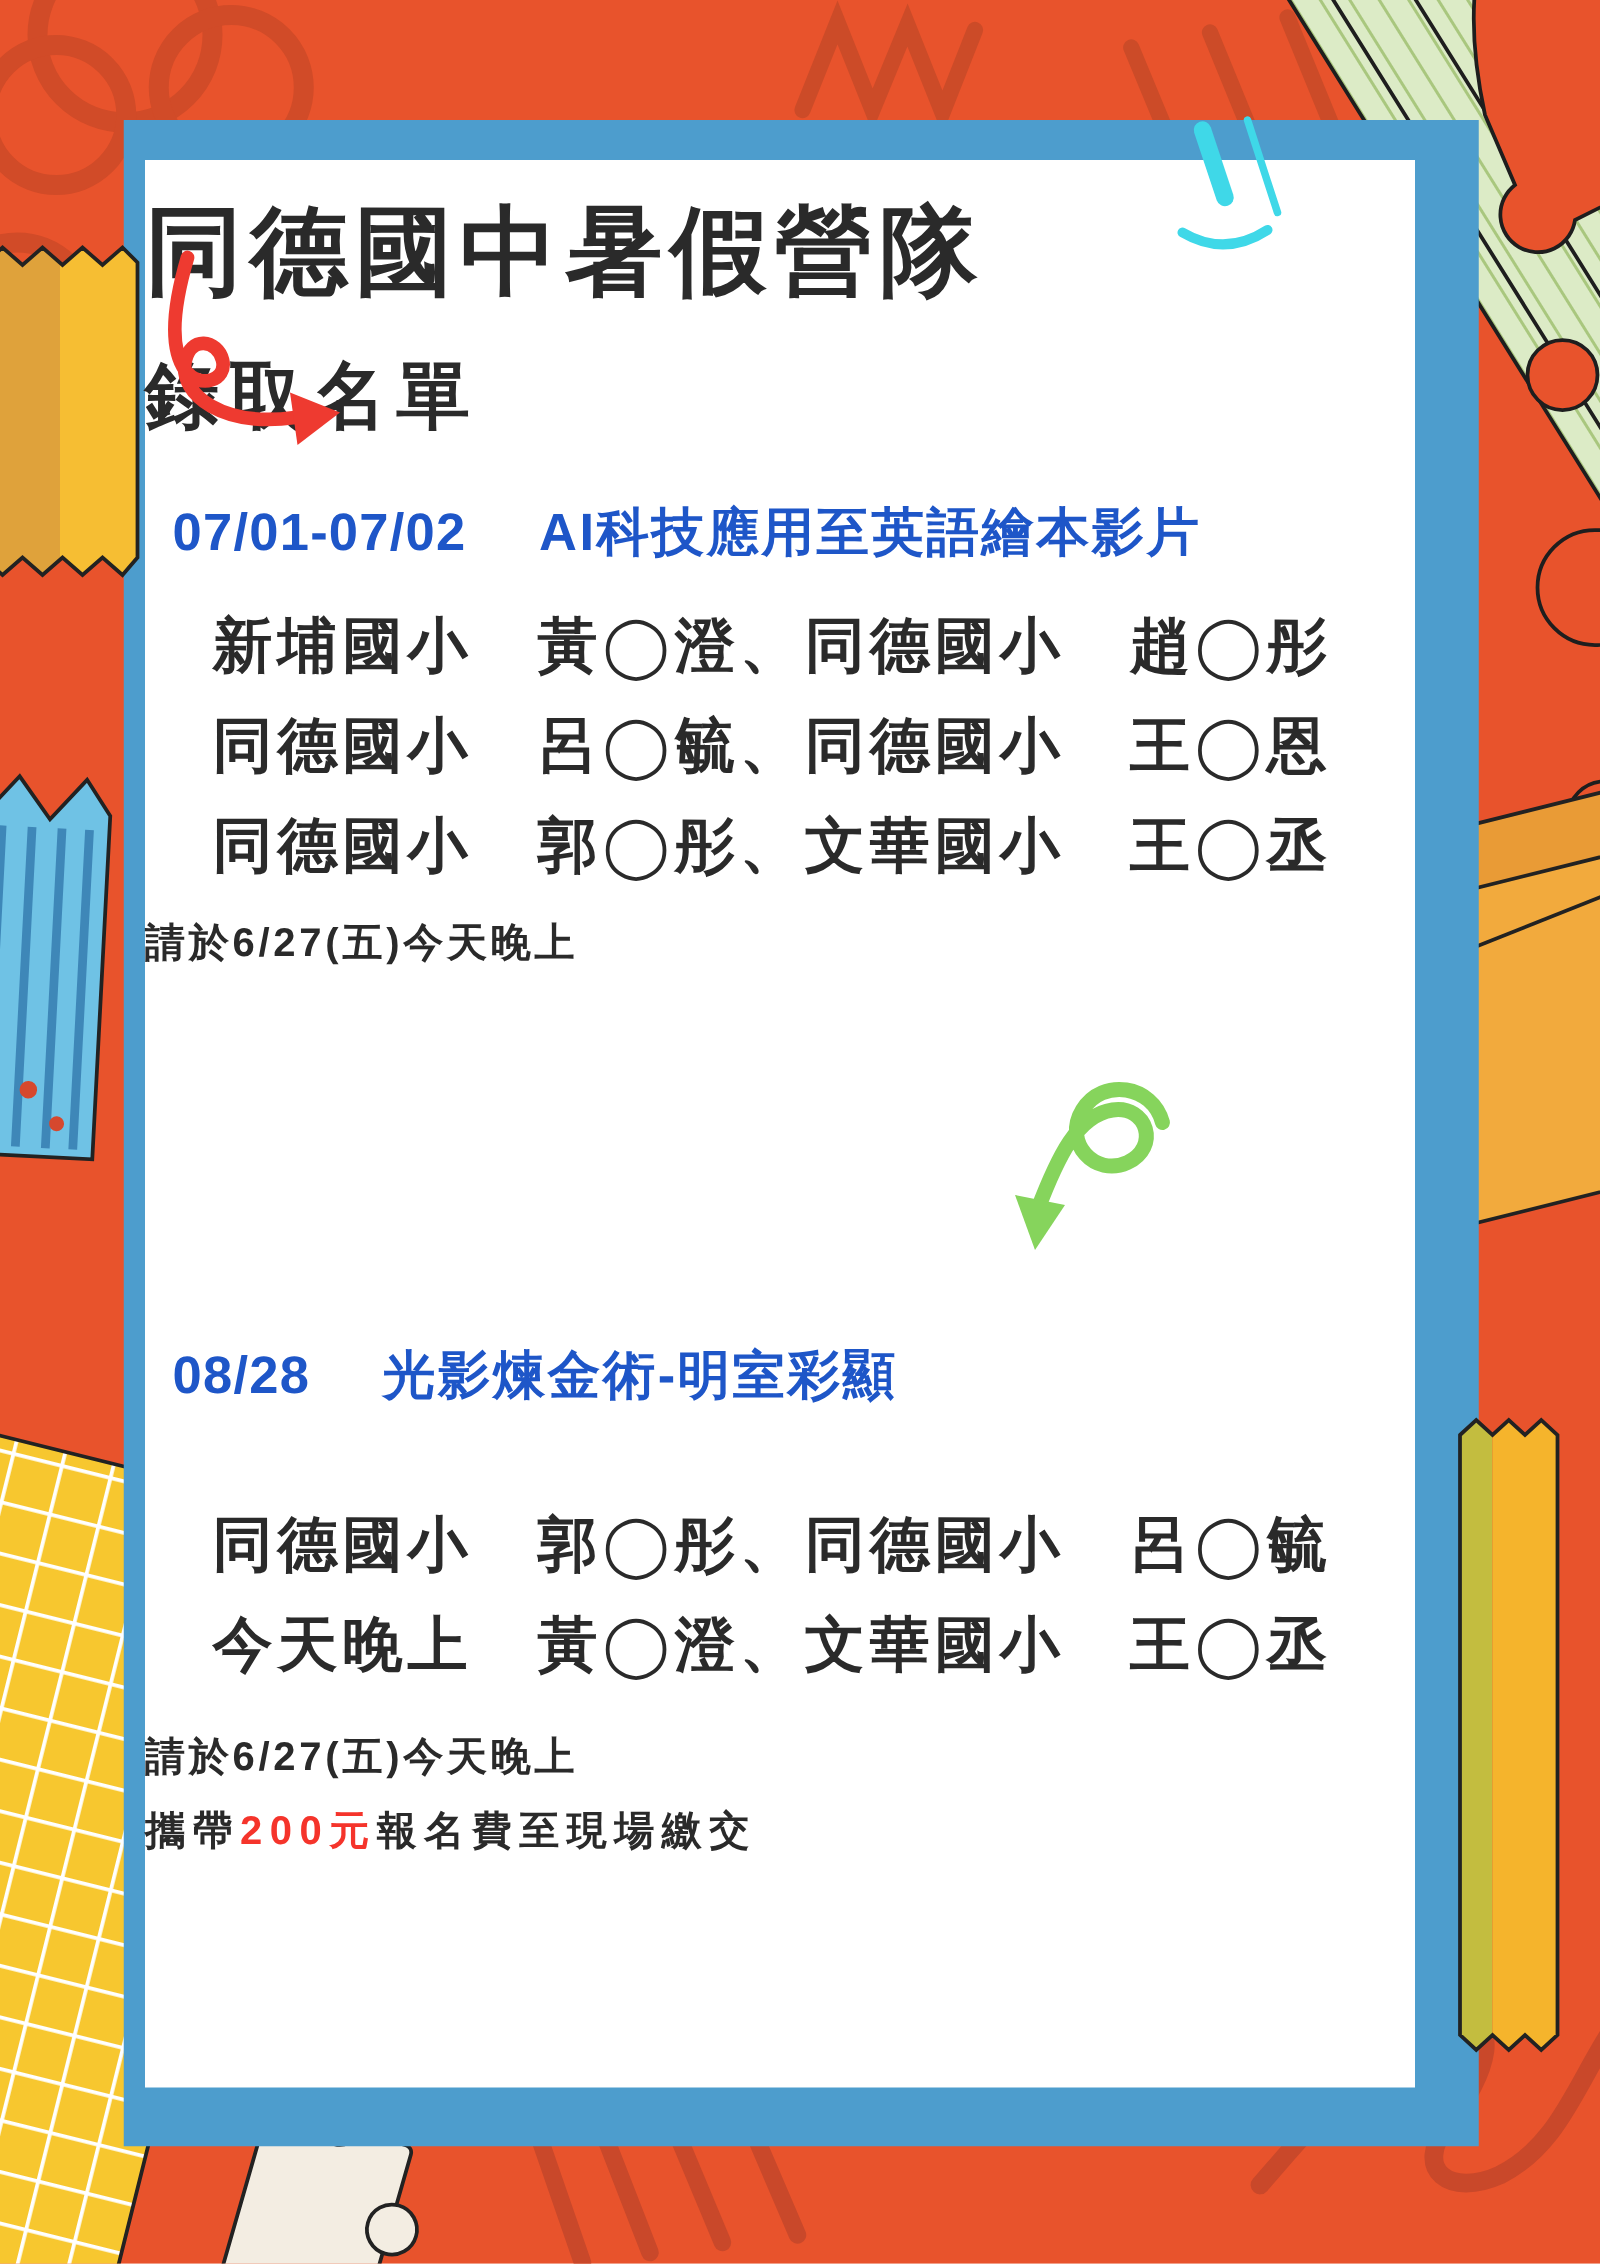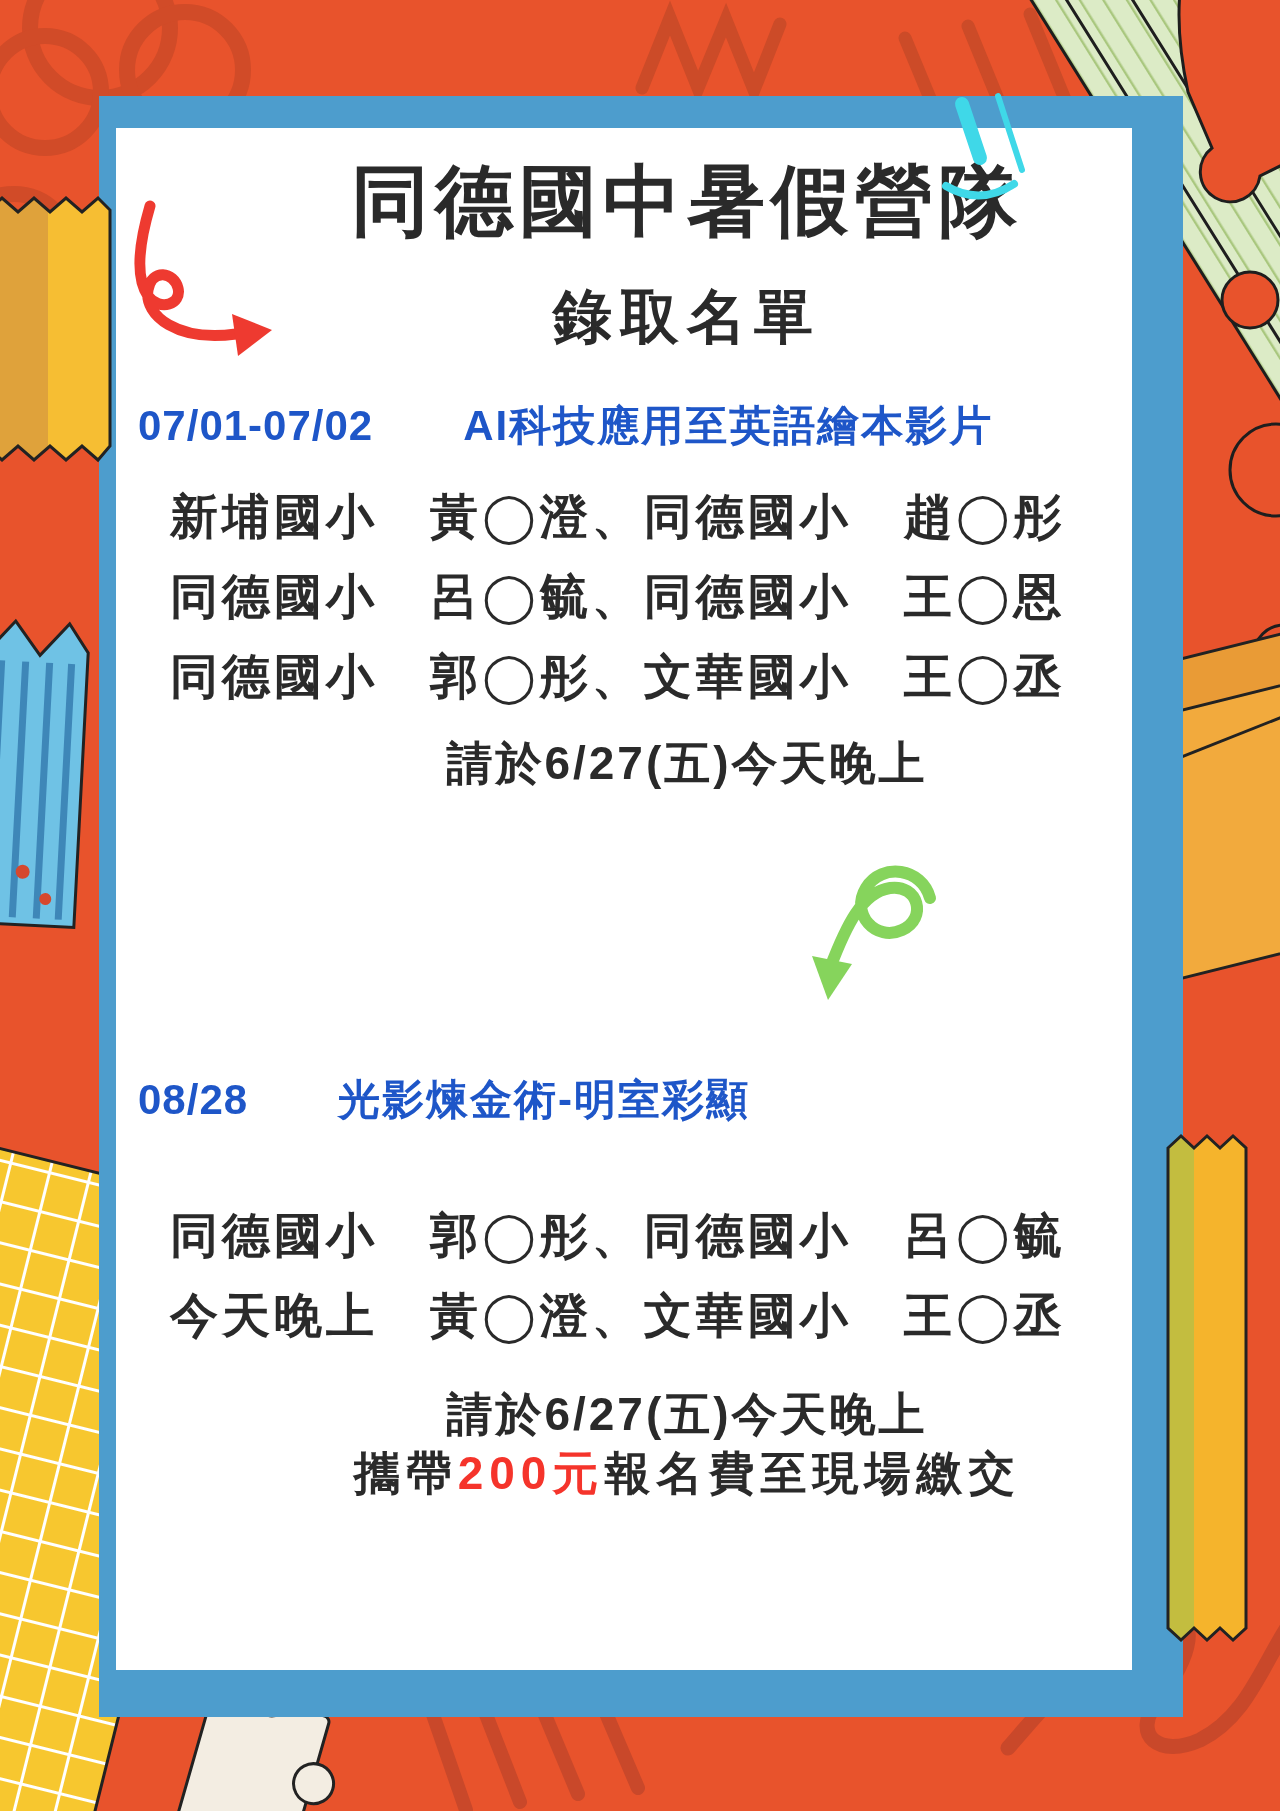--- a/index.html
+++ b/index.html
@@ -3,32 +3,32 @@
 <meta charset="utf-8">
 <style>
   html,body{margin:0;padding:0}
   #page{position:relative;width:1280px;height:1811px;background:#E8532C;overflow:hidden;
         font-family:"Liberation Sans","DejaVu Sans",sans-serif;}
   svg.deco{position:absolute;left:0;top:0;pointer-events:none}
   #bg-deco{z-index:1}
   #frame{position:absolute;left:99px;top:96px;width:1084px;height:1621px;background:#4D9DCD;z-index:2}
   #card{position:absolute;left:116px;top:128px;width:1016px;height:1542px;background:#FFFFFF;z-index:3}
   .t{position:absolute;z-index:4;color:#2A2A2A;white-space:nowrap}
-  .center{left:116px;width:1142px;text-align:center}
+  .center{left:116px;width:1142px;}
   #title1{top:150px;font-size:78px;font-weight:900;letter-spacing:6px}
   #title2{top:278px;font-size:59px;font-weight:900;letter-spacing:8px}
   .sec-head{left:138px;font-size:42px;font-weight:800;color:#1E56C8}
-  .sec-head .sec-date{margin-right:90px;letter-spacing:1px}
+  .sec-head .sec-date{margin-right:58px;letter-spacing:1px}
   .sec-head .sec-title{letter-spacing:2px}
   #sec1-head{top:398px}
   #sec2-head{top:1072px}
   .name-row{left:170px;font-size:48px;font-weight:700;letter-spacing:4px}
   #s1r1{top:485px}#s1r2{top:565px}#s1r3{top:645px}
   #s2r1{top:1204px}#s2r2{top:1284px}
-  .notice{font-weight:900;font-size:46px;letter-spacing:3px}
+  .notice{font-weight:900;font-size:32px;letter-spacing:3px}
   .notice .fee{color:#F5342B}
   #n1a{top:733px}#n1b{top:792px;letter-spacing:6px}
   #n2a{top:1384px}#n2b{top:1443px;letter-spacing:6px}
   #footer-note{top:1594px;font-size:28px;font-weight:400;letter-spacing:0;
                font-family:"DejaVu Serif","Liberation Serif",serif;color:#1F1F1F}
   #fg-deco{z-index:5}
 </style>
 </head>
 <body>
 

